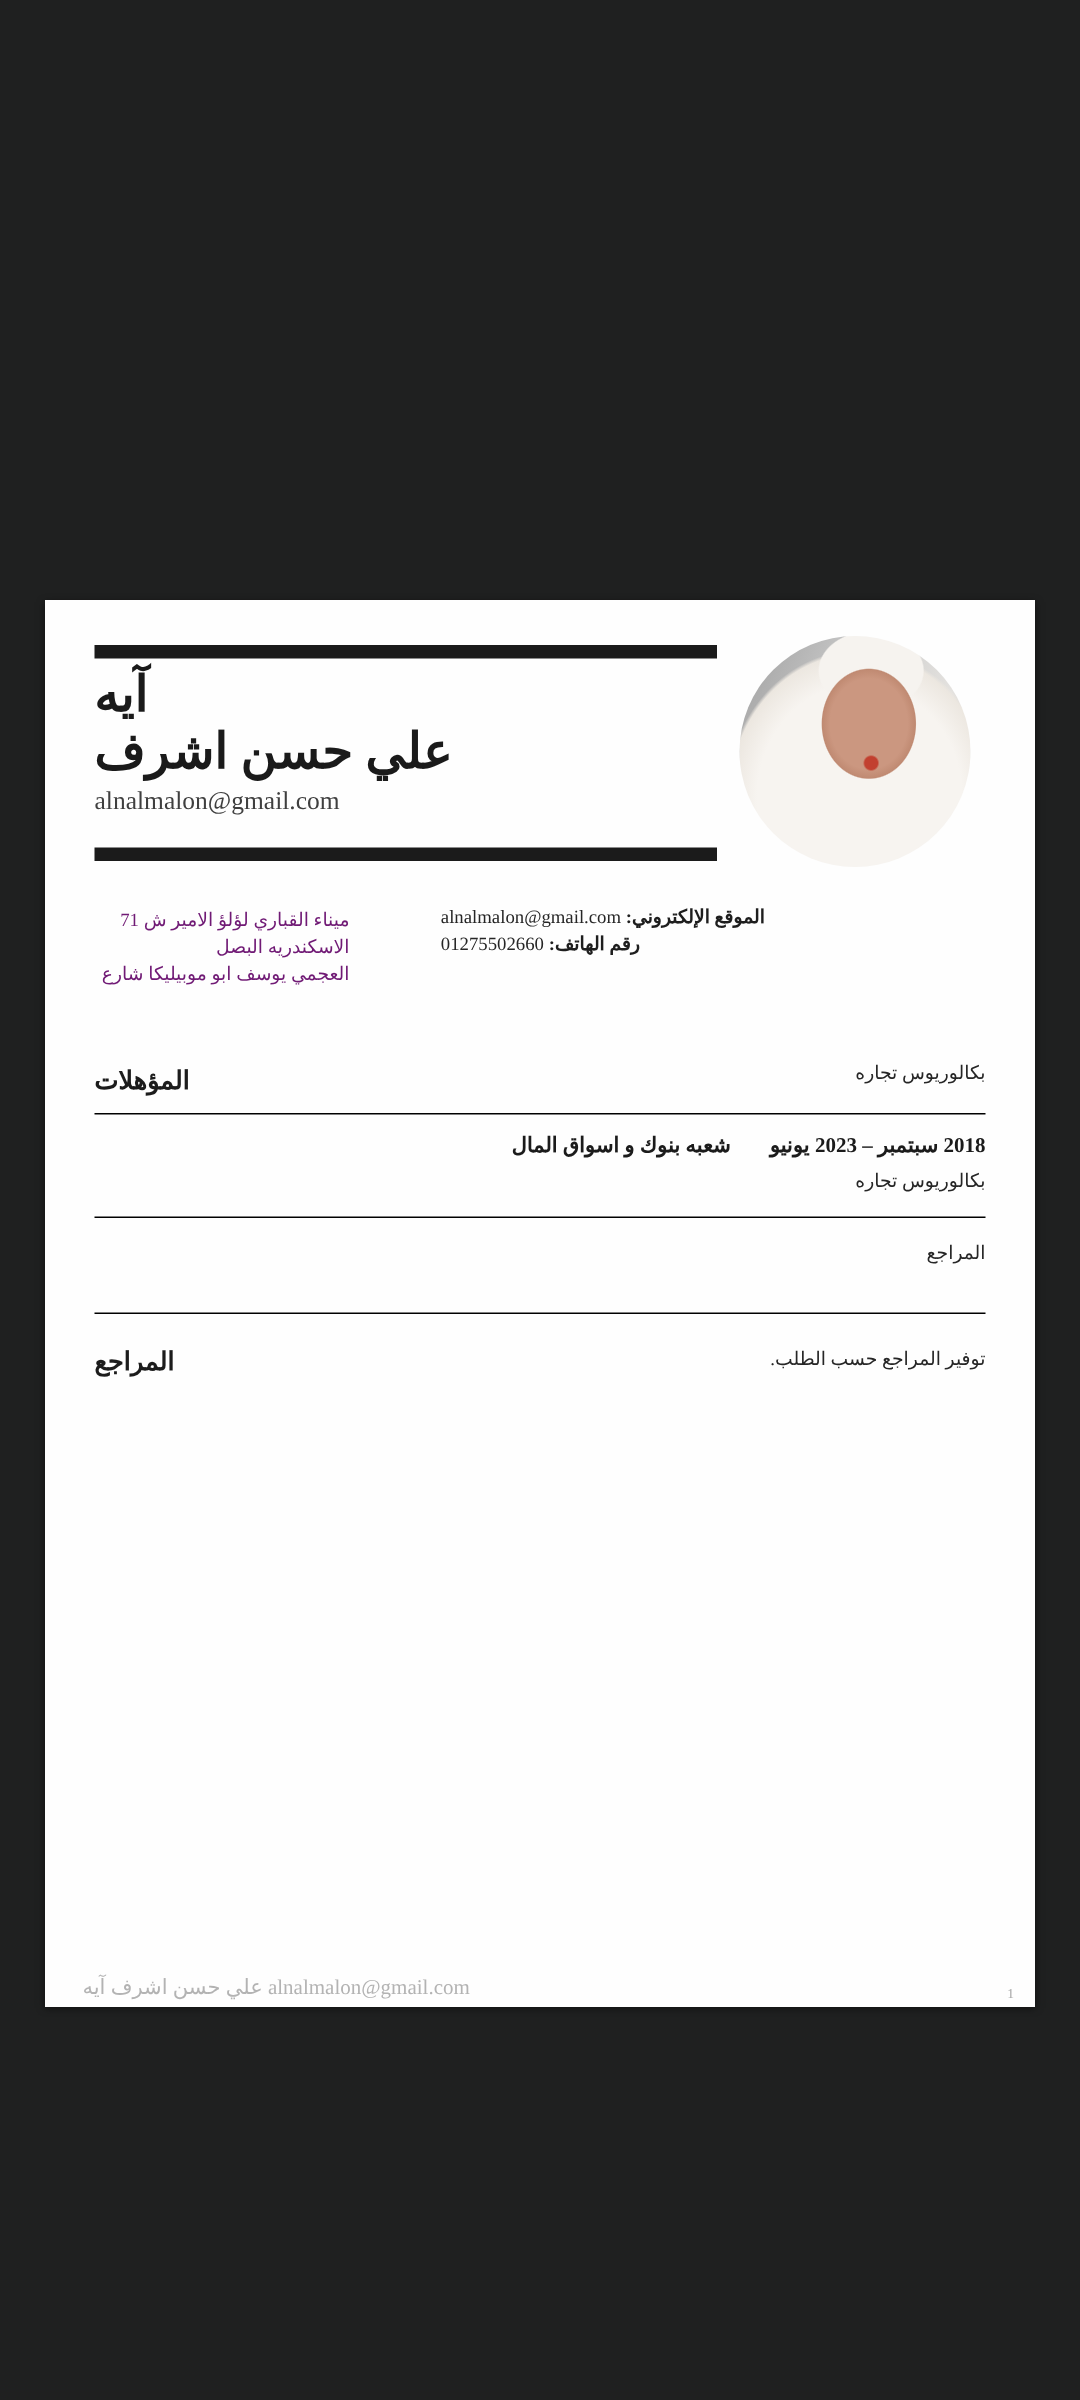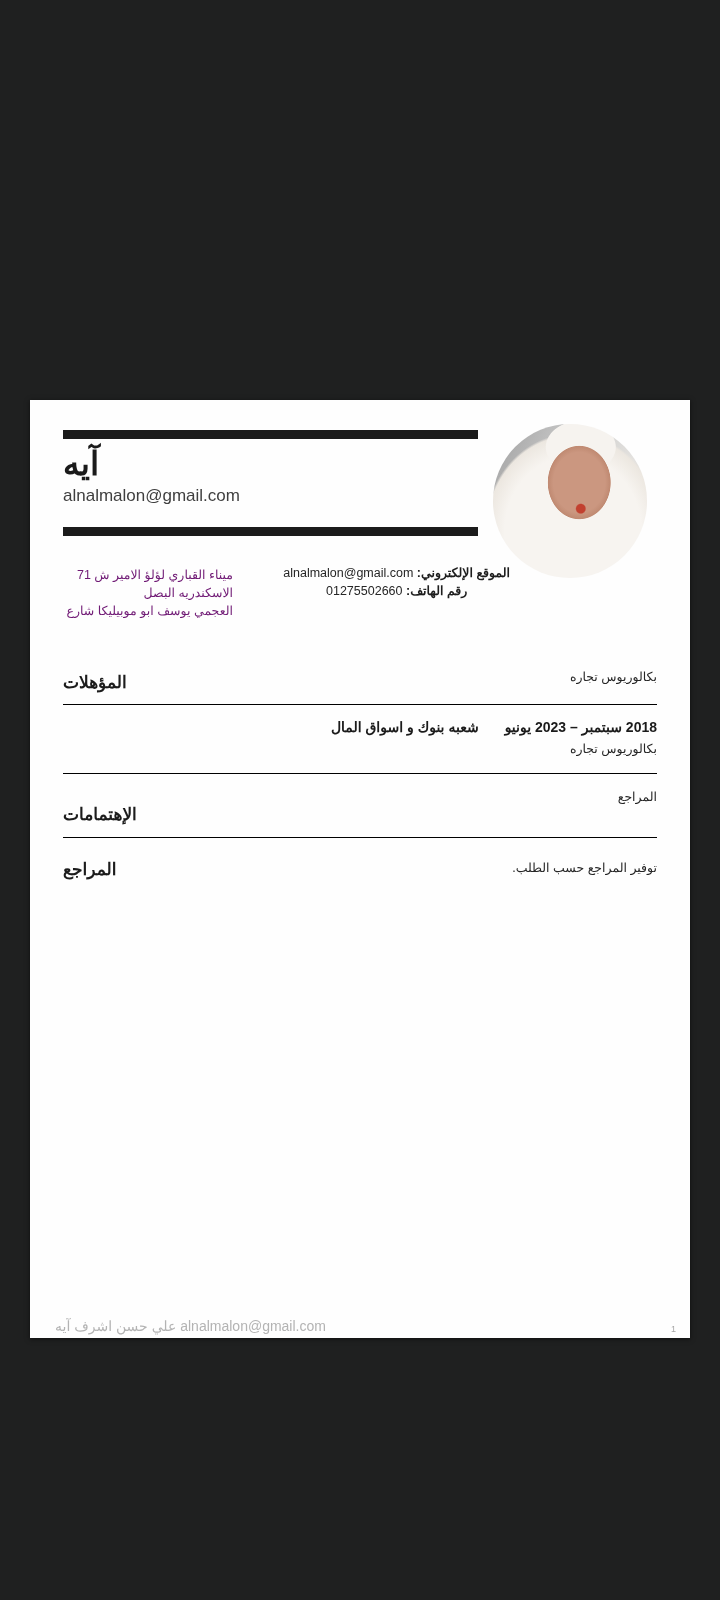--- a/index.html
+++ b/index.html
@@ -1,36 +1,36 @@
 <!DOCTYPE html>
 <html lang="ar"><head>
 <meta charset="utf-8">
 <style>
   html,body{margin:0;padding:0;background:#1f2020;}
   .stage{position:relative;width:720px;height:1600px;background:#1f2020;overflow:hidden;
-         font-family:Liberation Sans, sans-serif;}
+         font-family:Liberation Serif, serif;}
   .page{position:absolute;left:30px;top:400px;width:660px;height:938px;background:#fefefe;
         box-shadow:0 1px 5px rgba(0,0,0,.55);}
   
   .header{position:relative;padding:30px 33px 0 33px;}
   .bar{width:415px;height:9px;background:#1b1b1b;}
   .bar.second{margin-top:21px;}
   .name{font-weight:bold;color:#1a1a1a;font-size:33px;line-height:38px;margin-top:6px;direction:ltr;}
   .name .ln{display:block;}
   .email-head{font-size:17px;color:#3f3f3f;margin-top:3px;direction:ltr;}
   .photo{position:absolute;left:463px;top:24px;width:154px;height:154px;border-radius:50%;
     background:
       radial-gradient(circle at 57% 55%, #c2402f 0 3.5%, rgba(194,64,47,0) 4.5%),
       radial-gradient(ellipse 24% 28% at 56% 38%, #cb9780 0 70%, #c08a72 84%, rgba(192,138,114,0) 86%),
       radial-gradient(ellipse 32% 24% at 57% 15%, #f6f3ef 0 70%, rgba(246,243,239,0) 72%),
       radial-gradient(ellipse 74% 82% at 52% 70%, #f7f4f0 0 60%, #ece7e0 76%, rgba(236,231,224,0) 78%),
       linear-gradient(115deg,#9e9e9e 0%,#c7c7c7 35%,#e4e2df 70%,#cfcccc 100%);}
   
   .contact{position:relative;margin-top:28px;height:62px;}
-  .contact .colA{position:absolute;right:180px;top:0;direction:rtl;text-align:center;
+  .contact .colA{position:absolute;right:180px;top:0;direction:rtl;text-align:left;
                  font-size:12.5px;line-height:18px;color:#262626;white-space:nowrap;}
   .contact .colA .lbl{font-weight:bold;color:#1e1e1e;}
   .contact .colB{position:absolute;left:33px;top:2px;width:170px;direction:ltr;text-align:right;
                  font-size:12.5px;line-height:18px;color:#701a75;}
   
   .sections{margin:28px 33px 0 33px;}
   .section{display:flex;direction:ltr;}
   .section + .section{border-top:1px solid #000000;align-items:center;}
   .sec-head{flex:0 0 154px;direction:rtl;text-align:left;padding-top:4px;
             font-size:17px;font-weight:bold;color:#1c1c1c;line-height:22px;}
@@ -58,20 +58,21 @@
 </head>
 <body>
 
 <div class="stage">
   <div class="page">
 
     <div class="header">
       <div class="bar"></div>
       <div class="name">
         <span class="ln">آيه</span>
+        <span class="ln"><bdi>اشرف</bdi> <bdi>حسن</bdi> <bdi>علي</bdi></span>
       </div>
       <div class="email-head">alnalmalon@gmail.com</div>
       <div class="bar second"></div>
       <div class="photo"></div>
     </div>
 
     <div class="contact">
       <div class="colA">
         <div>
           <span class="lbl">الموقع الإلكتروني:</span>
@@ -105,23 +106,20 @@
         <div class="sec-body">
           <div class="entry-head">
             <span>2018 سبتمبر – 2023 يونيو</span>
             <span>شعبه بنوك و اسواق المال</span>
           </div>
           <div class="sub2">بكالوريوس تجاره</div>
         </div>
       </div>
 
       <div class="section sec-int">
-        <div class="sec-head">
-          <span class="h">الإهتمامات</span>
-        </div>
         <div class="sec-body">
           <div>المراجع</div>
         </div>
       </div>
 
       <div class="section sec-ref">
         <div class="sec-head">
           <span class="h">المراجع</span>
         </div>
         <div class="sec-body">

